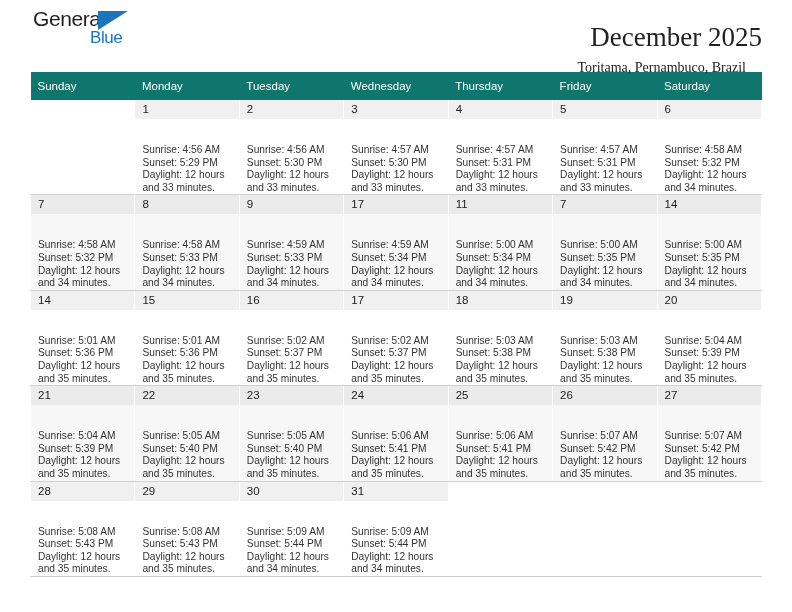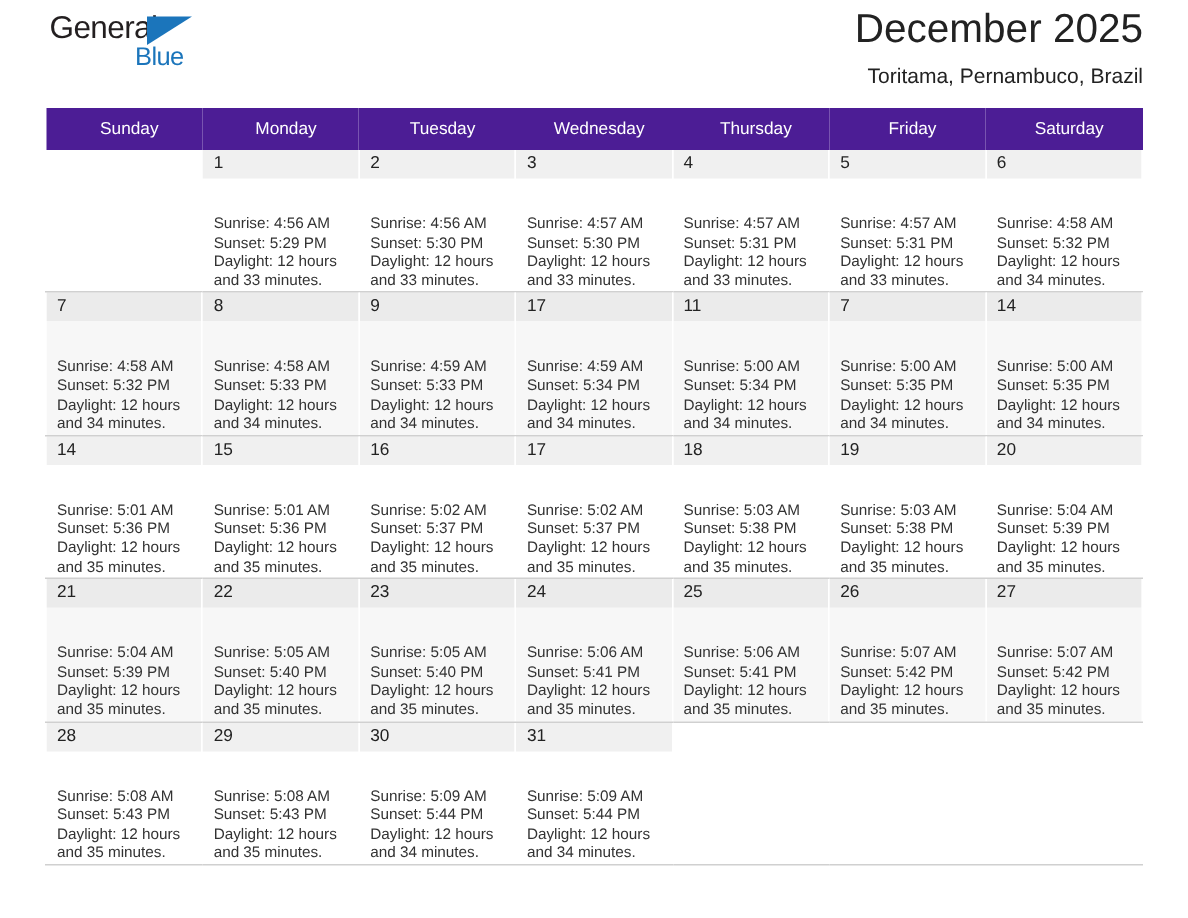--- a/index.html
+++ b/index.html
@@ -61,49 +61,50 @@
     left: 60px;
     top: 19px;
     font-size: 17px;
     letter-spacing: -0.4px;
     color: #1b75bb;
     line-height: 22px;
   }
 
   .titles {
     text-align: right;
-    padding-top: 2px;
+    padding-top: 20px;
+    font-family: Liberation Serif, serif;
   }
   .cal-title {
     font-size: 27px;
     color: #222222;
     line-height: 34px;
     font-weight: normal;
     margin: 0;
   }
   .cal-subtitle {
     font-size: 14px;
     color: #222222;
     line-height: 20px;
-    margin: 4px 0 0 0;
+    margin: 4px 16px 0 0;
     font-weight: normal;
   }
 
   
   .calendar {
     width: 732px;
     border-collapse: collapse;
     table-layout: fixed;
   }
   .calendar th {
-    background: #4c1d95;
+    background: #0f766e;
     color: #ffffff;
     font-size: 11.5px;
     font-weight: normal;
-    text-align: center;
+    text-align: left;
     padding: 5px 0 5px 7px;
     border: none;
     height: 18px;
   }
   .calendar td {
     vertical-align: top;
     padding: 0;
     border-left: 1px solid #ffffff;
     border-right: 1px solid #ffffff;
     width: 104.57px;

